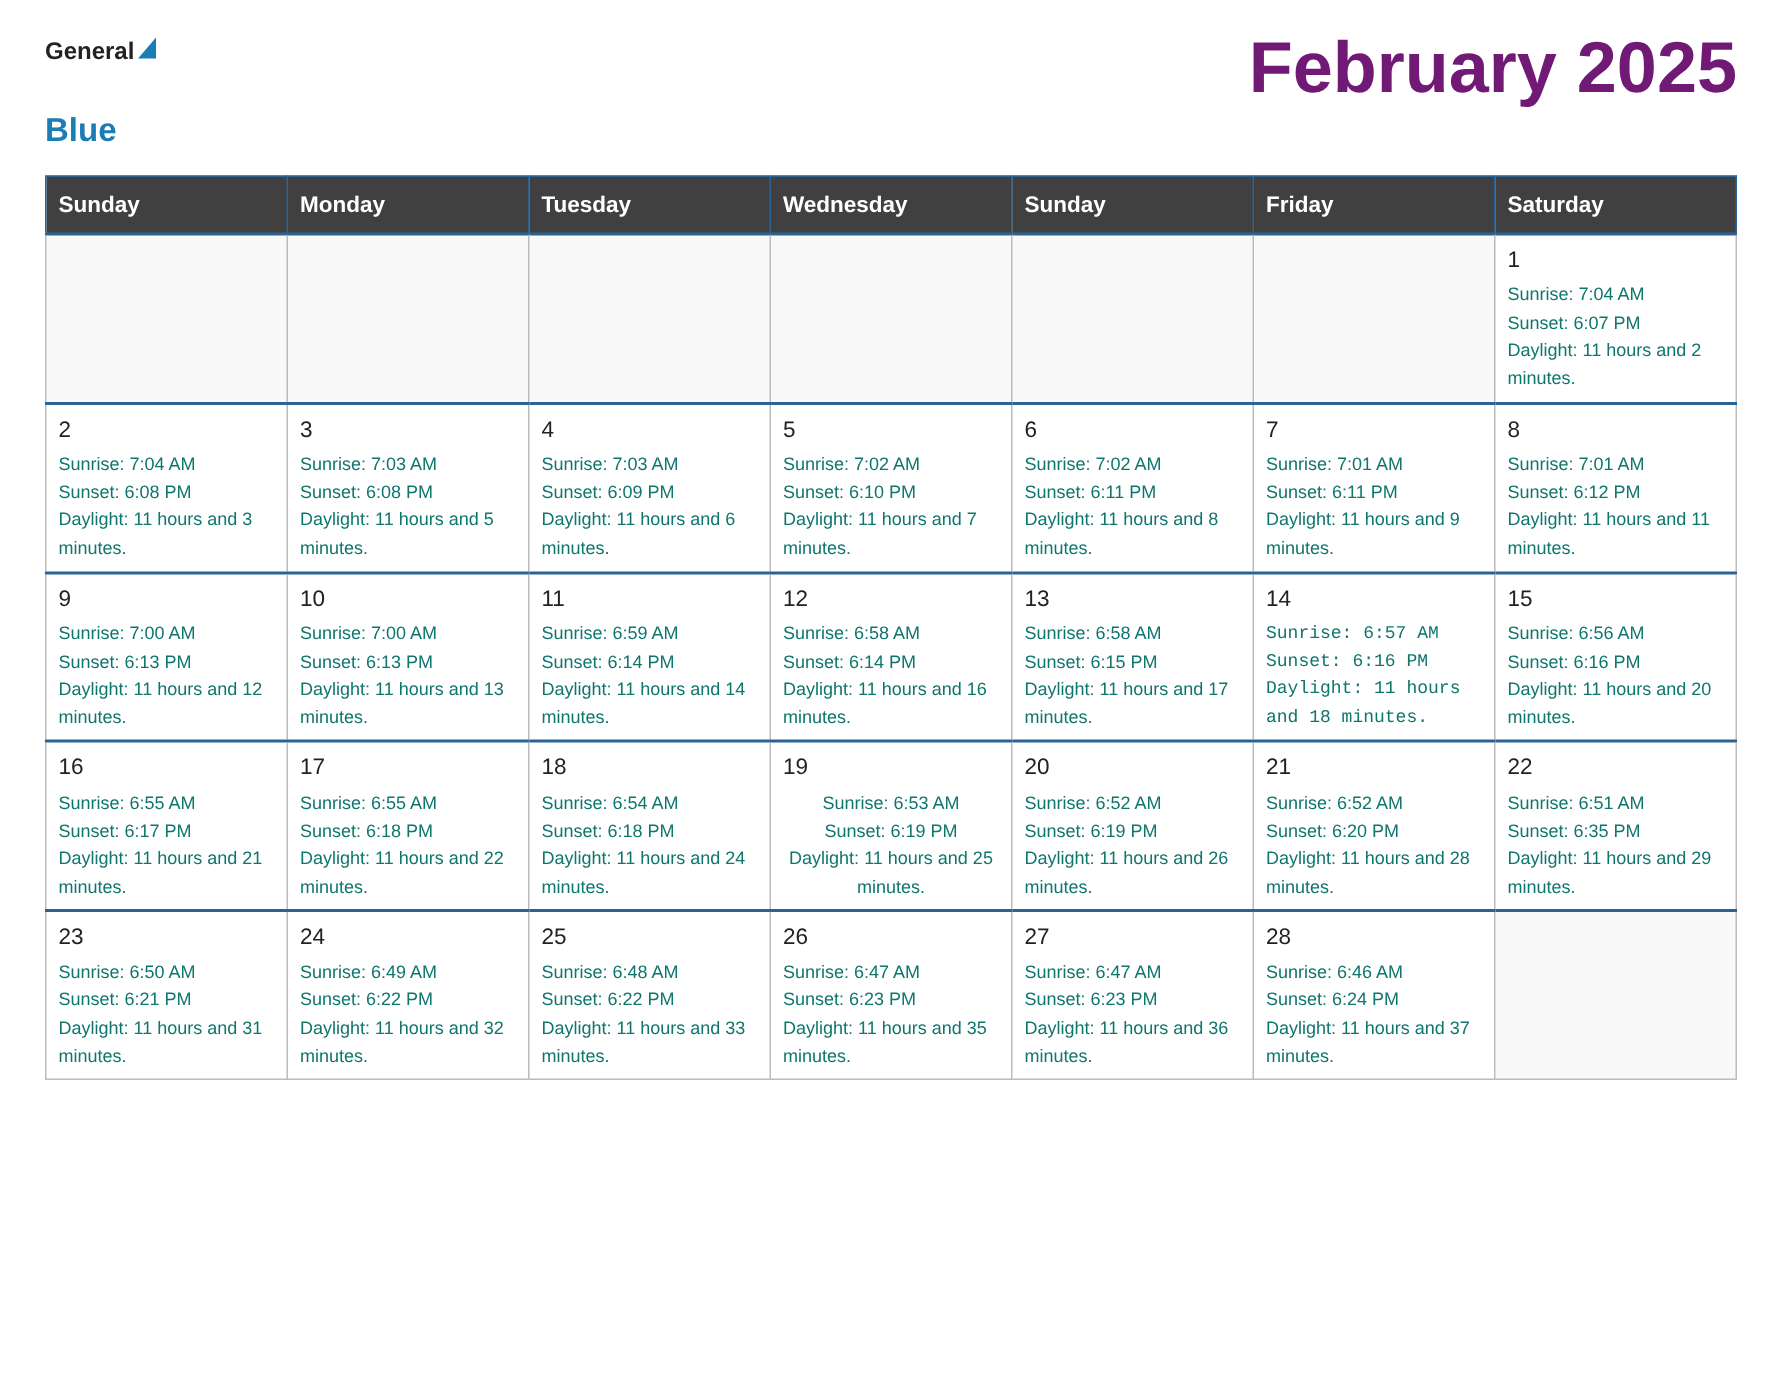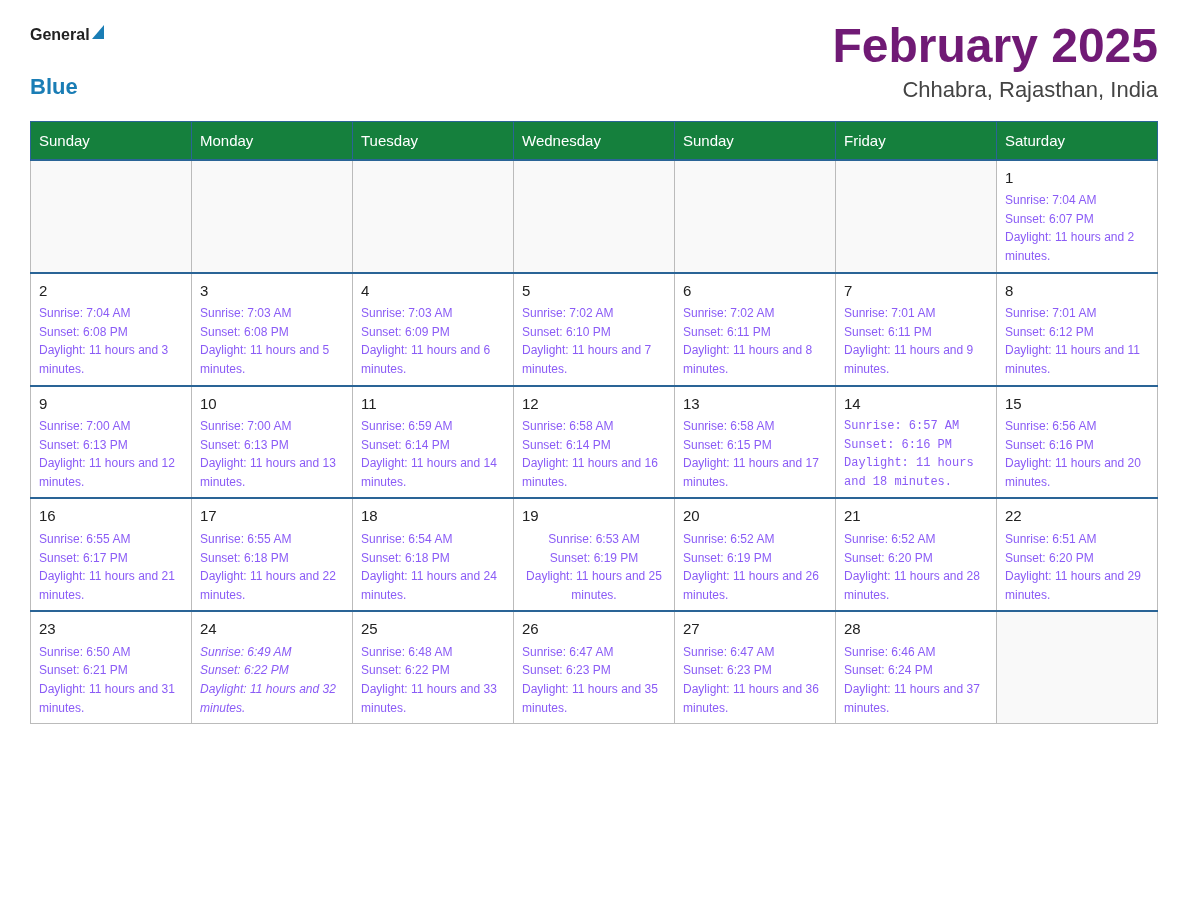--- a/index.html
+++ b/index.html
@@ -59,24 +59,24 @@
       font-weight: normal;
       color: #444;
       margin-top: 4px;
     }
     .calendar {
       width: 100%;
       border-collapse: collapse;
       border: 1px solid #aaa;
     }
     .calendar th {
-      background-color: #15803d;
+      background-color: #404040;
       color: #fff;
       font-size: 15px;
-      font-weight: normal;
+      font-weight: bold;
       padding: 10px 8px;
       text-align: left;
       border: 1px solid #2a6496;
     }
     .calendar td {
       vertical-align: top;
       border: 1px solid #bbb;
       padding: 6px 8px;
       width: 14.28%;
       min-height: 90px;
@@ -87,21 +87,21 @@
       border-top: 2px solid #2a6496;
     }
     .day-number {
       font-size: 15px;
       font-weight: normal;
       color: #222;
       display: block;
       margin-bottom: 2px;
     }
     .day-info {
-      color: #8b5cf6;
+      color: #0f766e;
       font-size: 12px;
       line-height: 1.55;
     }
     .empty-cell {
       background: #f9f9f9;
     }
     .logo-line1 {
       display: flex;
       align-items: center;
     }
@@ -112,21 +112,20 @@
 <div class="header">
   <div class="logo">
     <div class="logo-line1">
       <span class="logo-text-general">General</span>
       <span class="logo-arrow"></span>
     </div>
     <span class="logo-text-blue">Blue</span>
   </div>
   <div class="title-block">
     <h1>February 2025</h1>
-    <h2>Chhabra, Rajasthan, India</h2>
   </div>
 </div>
 
 <table class="calendar">
   <thead>
     <tr>
     <th>Sunday</th>
         <th>Monday</th>
         <th>Tuesday</th>
         <th>Wednesday</th>
@@ -271,34 +270,34 @@
         </td>
         <td>
           <span class="day-number">21</span>
           <div class="day-info" style="white-space: pre-line;">Sunrise: 6:52 AM
 Sunset: 6:20 PM
 Daylight: 11 hours and 28 minutes.</div>
         </td>
         <td>
           <span class="day-number">22</span>
           <div class="day-info" style="white-space: pre-line;">Sunrise: 6:51 AM
-Sunset: 6:20 PM
+Sunset: 6:35 PM
 Daylight: 11 hours and 29 minutes.</div>
         </td>
       </tr>
       <tr>
         <td>
           <span class="day-number">23</span>
           <div class="day-info" style="white-space: pre-line;">Sunrise: 6:50 AM
 Sunset: 6:21 PM
 Daylight: 11 hours and 31 minutes.</div>
         </td>
         <td>
           <span class="day-number">24</span>
-          <div class="day-info" style="white-space: pre-line; font-style: italic;">Sunrise: 6:49 AM
+          <div class="day-info" style="white-space: pre-line;">Sunrise: 6:49 AM
 Sunset: 6:22 PM
 Daylight: 11 hours and 32 minutes.</div>
         </td>
         <td>
           <span class="day-number">25</span>
           <div class="day-info" style="white-space: pre-line;">Sunrise: 6:48 AM
 Sunset: 6:22 PM
 Daylight: 11 hours and 33 minutes.</div>
         </td>
         <td>

